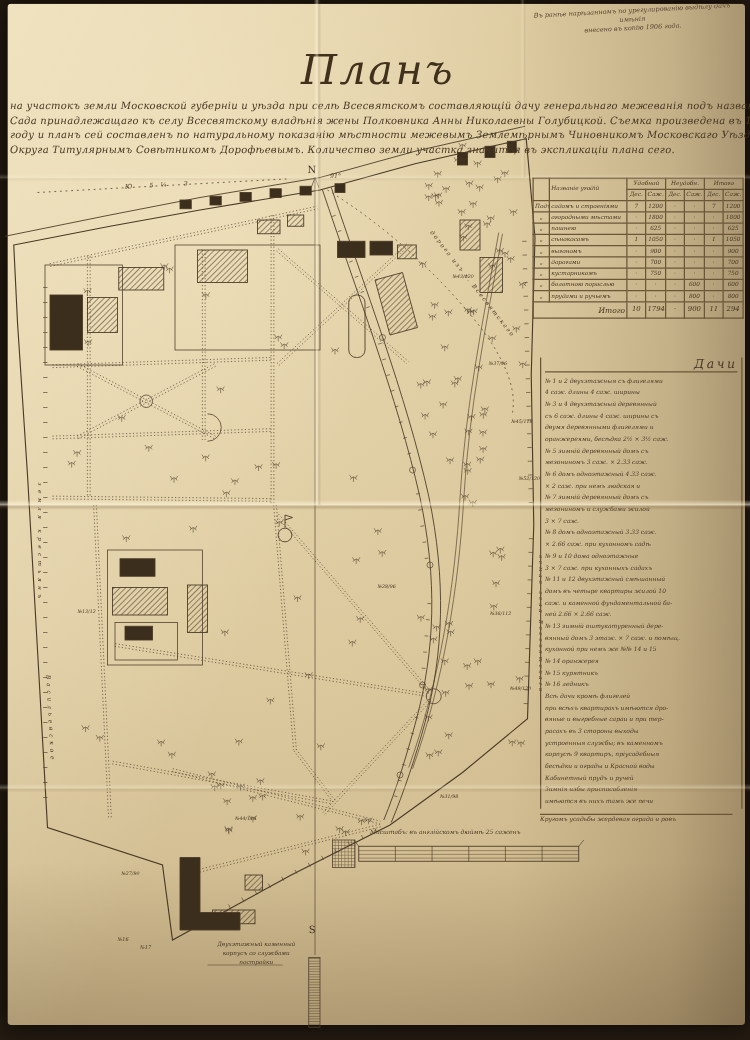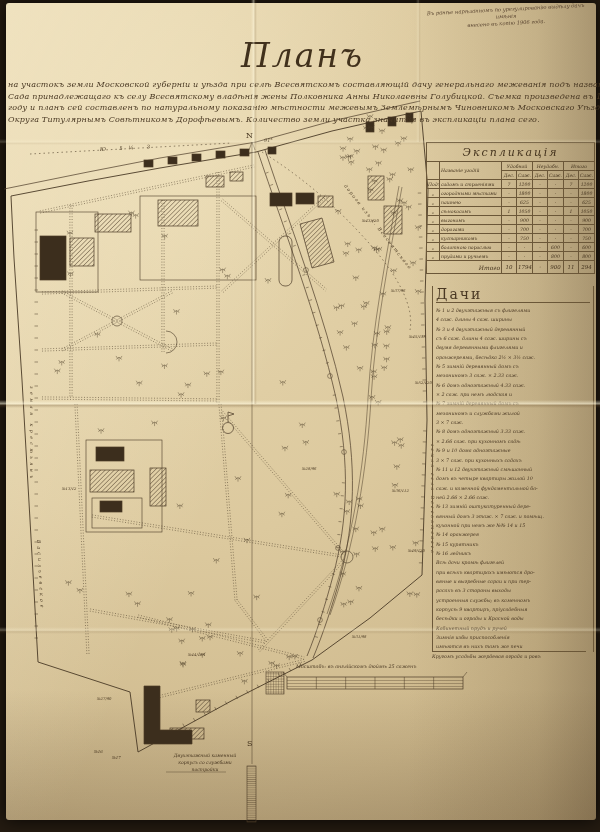--- a/index.html
+++ b/index.html
@@ -29,21 +29,21 @@
   #expl-title{border:.8px solid #6b5738;border-bottom:none;text-align:center;
     font-size:11px;font-style:italic;padding:3px 0 2px;letter-spacing:2px;}
   #expl table{border-collapse:collapse;width:100%;table-layout:fixed;}
   #expl td{border:.5px solid #6b5738;font-size:4.6px;font-style:italic;padding:0 1px;
     text-align:center;overflow:hidden;white-space:nowrap;height:8px;color:#46351f;}
   #expl td.nm{text-align:left;}
   #expl tr.tot td{height:12px;font-size:5.5px;}
   
   #dachi{position:absolute;left:432px;top:286px;width:154px;color:#4a3823;
     border-left:.6px solid #6b5738;border-right:.6px solid #6b5738;padding:0 3px;}
-  #dachi-title{text-align:left;font-size:14px;letter-spacing:2px;
+  #dachi-title{text-align:right;font-size:10px;font-style:italic;letter-spacing:2px;
     border-bottom:.5px solid #6b5738;margin-bottom:3px;}
   #dachi .dl{font-size:4.8px;line-height:9.35px;font-style:italic;white-space:nowrap;overflow:hidden;}
   #dachi-foot{position:absolute;left:432px;top:651px;width:154px;font-size:4.8px;
     font-style:italic;color:#4a3823;border-top:.6px solid #6b5738;padding-top:2px;}
   #scale-caption{position:absolute;left:296px;top:664px;width:180px;font-size:4.8px;
     font-style:italic;color:#4a3823;}
   svg text{font-family:"DejaVu Serif",serif;fill:#46351f;}
 </style>
 </head>
 <body>
@@ -458,21 +458,20 @@
 <div id="plan-title">Планъ</div>
 
 <div id="subtitle">
   <div class="sl">на участокъ земли Московской губерніи и уѣзда при селѣ Всесвятскомъ составляющій дачу генеральнаго межеванія подъ названіемъ</div>
   <div class="sl">Сада принадлежащаго къ селу Всесвятскому владѣнія жены Полковника Анны Николаевны Голубицкой. Съемка произведена въ 1906</div>
   <div class="sl">году и планъ сей составленъ по натуральному показанію мѣстности межевымъ Землемѣрнымъ Чиновникомъ Московскаго Уѣзднаго</div>
   <div class="sl">Округа Титулярнымъ Совѣтникомъ Дорофѣевымъ. Количество земли участка значится въ экспликаціи плана сего.</div>
 </div>
 
 <div id="expl">
-  <div id="expl-title">Экспликація</div>
   <table>
     <colgroup>
       <col style="width:13px">
         <col style="width:62px">
       <col style="width:15px">
         <col style="width:16px">
         <col style="width:15px">
       <col style="width:16px">
         <col style="width:15px">
         <col style="width:16px">

